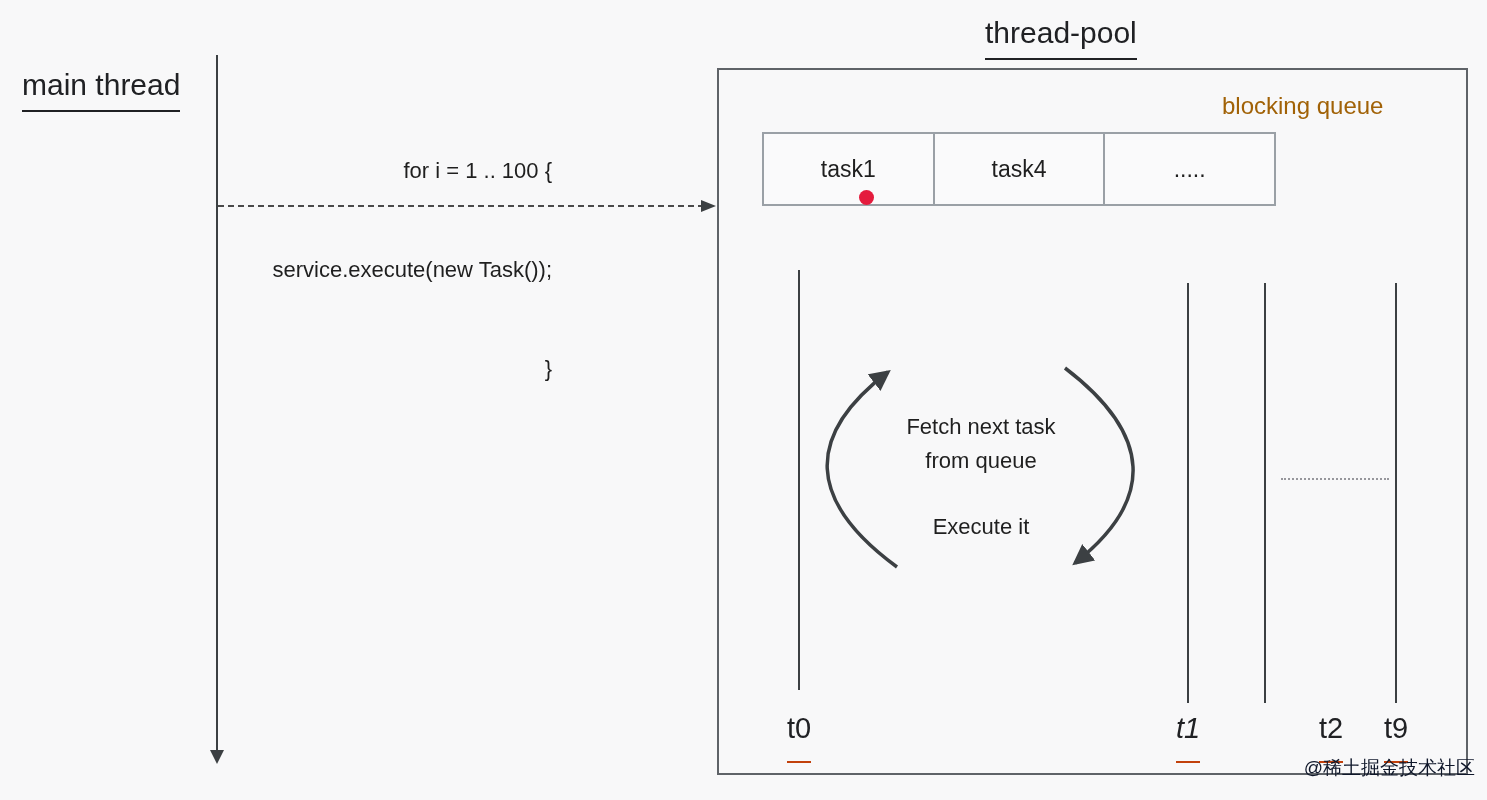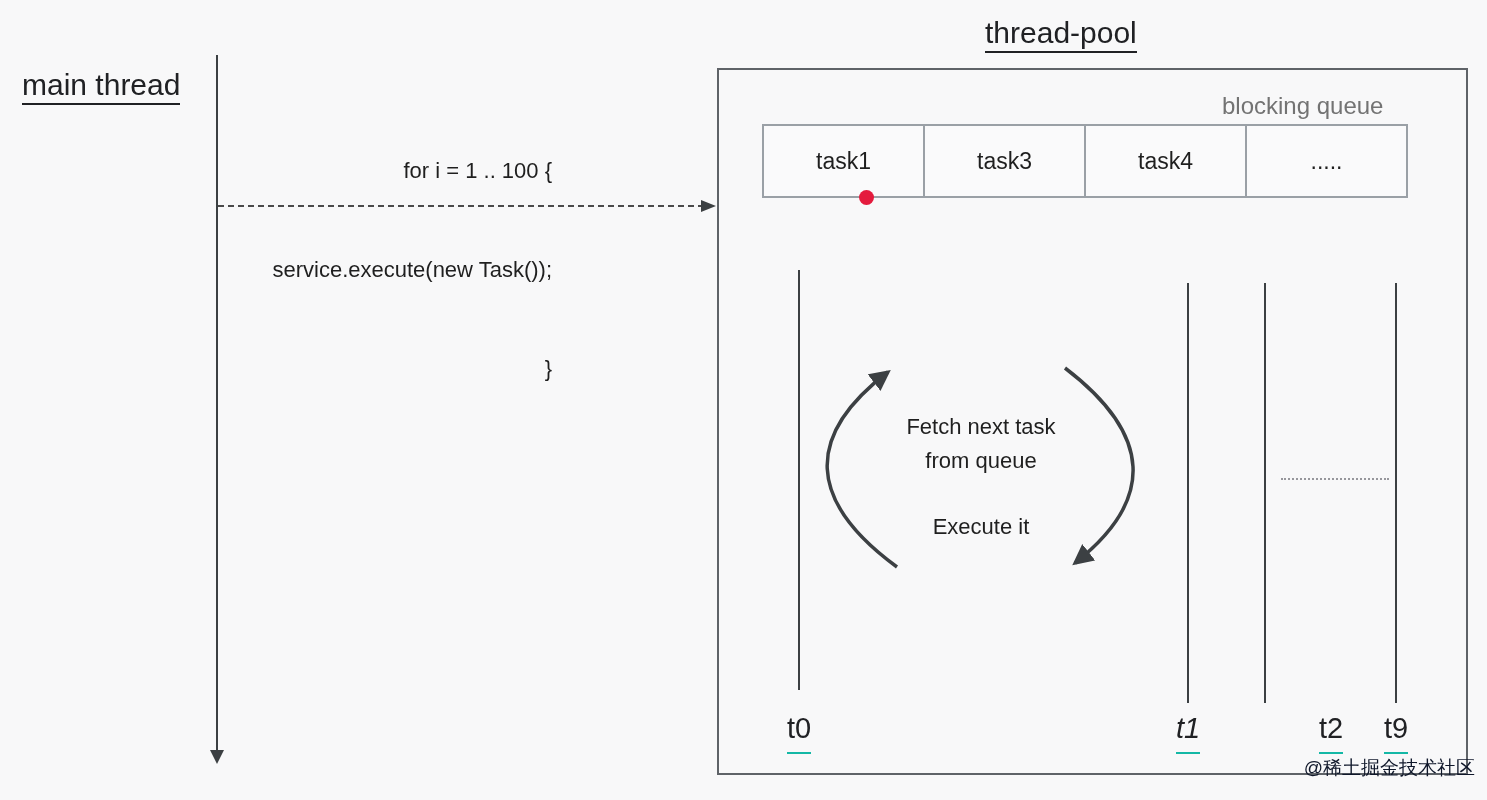--- a/index.html
+++ b/index.html
@@ -9,21 +9,21 @@
     font-family:"Liberation Sans","DejaVu Sans",sans-serif;
     color:#202124;
     position:relative;
   }
   .abs{position:absolute;}
 
   
   .big-title{
     font-size:30px;
     border-bottom:2px solid #202124;
-    padding-bottom:1px;
+    padding-bottom:8px;
     display:inline-block;
     white-space:nowrap;
   }
 
   
   .code{
     font-size:22px;
     line-height:33px;
     color:#1f1f1f;
     white-space:pre;
@@ -46,25 +46,25 @@
   .dashed-line{border-top:2px dashed #4a4a4a;height:0;}
   .dotted-line{border-top:2px dotted #97979c;height:0;}
 
   
   .pool-box{
     left:717px;top:68px;width:751px;height:707px;
     border:2px solid #5f6368;
     box-sizing:border-box;
     background:transparent;
   }
-  .queue-label{font-size:24px;color:#737373;}
+  .queue-label{font-size:24px;color:#a16207;}
 
   
   .queue{
-    left:762px;top:124px;width:646px;height:74px;
+    left:762px;top:132px;width:514px;height:74px;
     display:flex;
     border:2px solid #9aa0a6;
     box-sizing:border-box;
     background:#fafafb;
   }
   .queue-cell{
     flex:1;
     display:flex;align-items:center;justify-content:center;
     font-size:23px;color:#1f1f1f;
     border-left:2px solid #9aa0a6;
@@ -81,22 +81,22 @@
   
   .loop-text{font-size:22px;color:#1f1f1f;text-align:center;line-height:34px;}
 
   
   .thread-label{
     font-size:29px;
     text-align:center;
     width:44px;
   }
   .thread-label span{
-    border-bottom:2px solid #14b8a6;
-    padding-bottom:7px;
+    border-bottom:2px solid #c2410c;
+    padding-bottom:16px;
     display:inline-block;
   }
 
   .watermark{
     font-size:19px;
     color:#0f172a;
     white-space:nowrap;
   }
 </style>
 </head>
@@ -121,21 +121,20 @@
 <div class="abs" style="left:985px;top:16px;">
   <span class="big-title">thread-pool</span>
 </div>
 
 <div class="abs pool-box"></div>
 
 <div class="abs queue-label" style="left:1222px;top:92px;">blocking queue</div>
 
 <div class="abs queue">
   <div class="queue-cell">task1</div>
-  <div class="queue-cell">task3</div>
   <div class="queue-cell">task4</div>
   <div class="queue-cell">.....</div>
 </div>
 
 <div class="abs task-dot"></div>
 
 <div class="abs vline" style="left:798px;top:270px;height:420px;"></div>
 <div class="abs vline" style="left:1187px;top:283px;height:420px;"></div>
 <div class="abs vline" style="left:1264px;top:283px;height:420px;"></div>
 <div class="abs vline" style="left:1395px;top:283px;height:420px;"></div>

